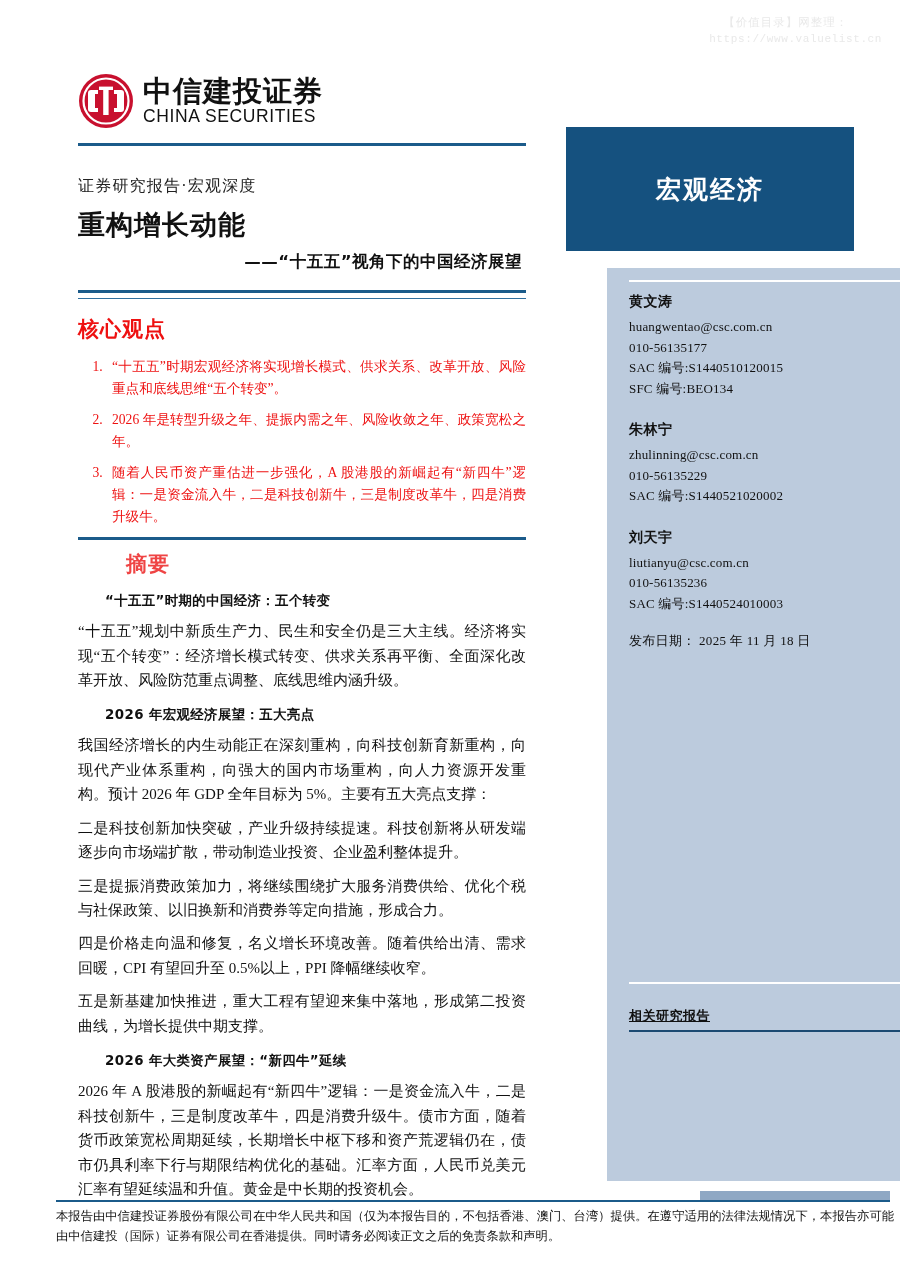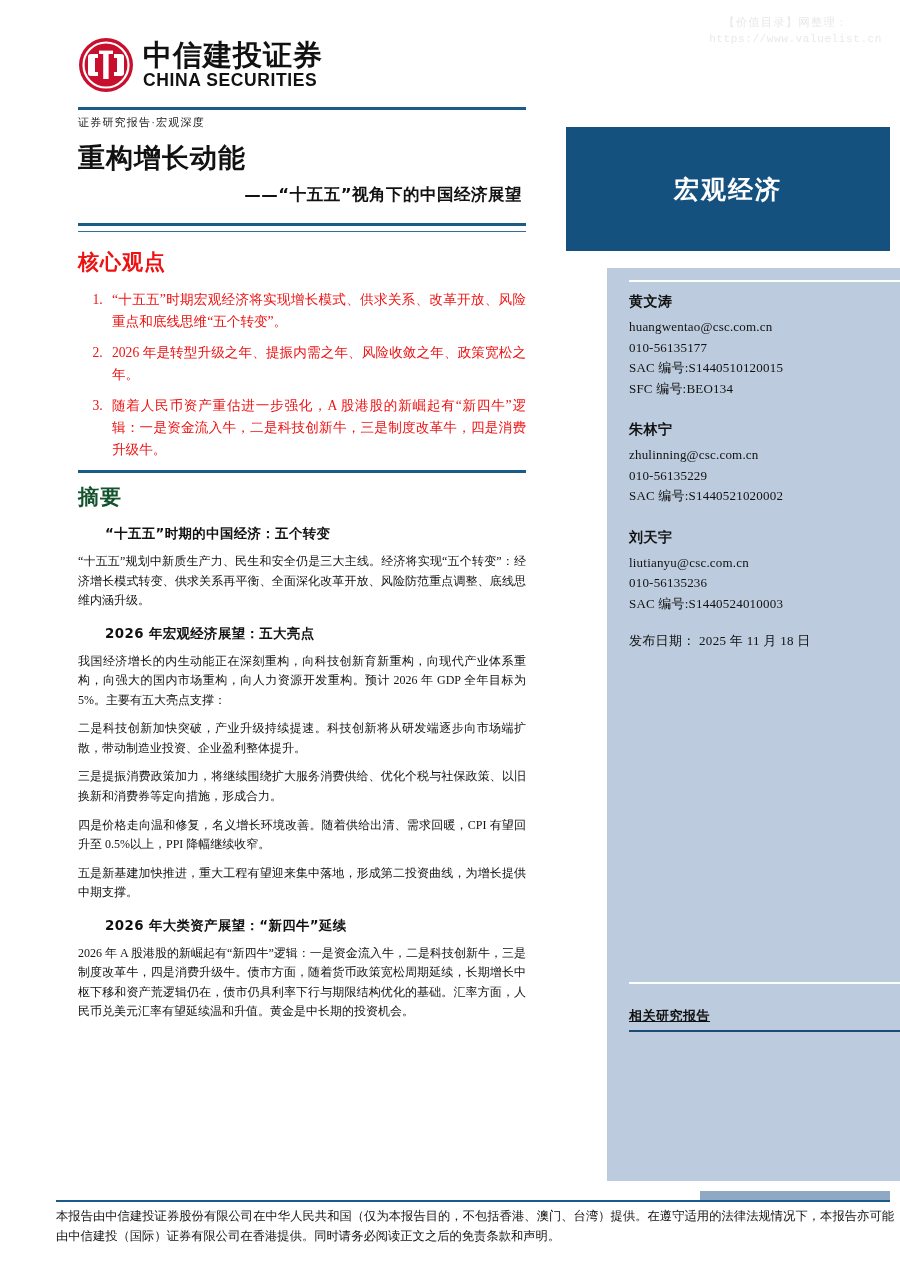--- a/index.html
+++ b/index.html
@@ -34,64 +34,64 @@
   .left-col {
     position: absolute;
     left: 78px;
     top: 0;
     width: 448px;
   }
 
   .logo-wrap {
     display: flex;
     align-items: center;
-    padding-top: 34px;
+    padding-top: 70px;
     height: 62px;
   }
   .logo-mark {
     width: 56px; height: 56px;
     flex: 0 0 56px;
     position: relative;
   }
   .logo-text { margin-left: 9px; }
   .logo-cn {
     font-family: "DejaVu Sans", "Liberation Sans", sans-serif;
     font-size: 29px;
     font-weight: bold;
     letter-spacing: 1px;
     color: #111;
     line-height: 1.05;
     white-space: nowrap;
   }
   .logo-en {
     font-family: "Liberation Sans", "DejaVu Sans", sans-serif;
     font-size: 17.5px;
-    font-weight: bold;
+    font-weight: normal;
     letter-spacing: 0.6px;
     color: #111;
     line-height: 1.1;
     margin-top: 1px;
     white-space: nowrap;
   }
 
   .rule-thick {
     height: 3px;
     background: #1b5b8a;
     margin-top: 11px;
   }
   .rule-thin {
     height: 1px;
     background: #2f6f9e;
   }
   .rule-gap { height: 5px; }
 
   .kicker {
-    font-size: 11px;
+    font-size: 16px;
     color: #222;
-    margin-top: 5px;
+    margin-top: 30px;
     letter-spacing: 1.2px;
   }
   .doc-title {
     font-family: "DejaVu Sans", "Liberation Sans", sans-serif;
     font-size: 27px;
     font-weight: bold;
     color: #111;
     margin-top: 10px;
     letter-spacing: 1px;
   }
@@ -122,51 +122,52 @@
   }
   ol.core-list li {
     font-size: 13.6px;
     line-height: 1.62;
     margin-bottom: 9px;
     text-align: justify;
     padding-left: 6px;
   }
 
   .h-abstract {
-    color: #14532d;
+    color: #ef4444;
     font-family: "DejaVu Sans", "Liberation Sans", sans-serif;
     font-size: 21px;
     font-weight: bold;
     margin-top: 10px;
     letter-spacing: 1px;
+    margin-left: 48px;
   }
 
   .sub-h {
     font-family: "DejaVu Sans", "Liberation Sans", sans-serif;
     font-size: 13.4px;
     font-weight: bold;
     color: #111;
     margin-top: 14px;
     letter-spacing: .4px;
     margin-left: 27px;
   }
   p.body-p {
-    font-size: 12px;
+    font-size: 15px;
     line-height: 1.63;
     margin: 9px 0 0 0;
     text-align: justify;
     color: #111;
   }
 
   
   .blue-box {
     position: absolute;
     left: 566px;
     top: 127px;
-    width: 324px;
+    width: 288px;
     height: 124px;
     background: #15517f;
     display: flex;
     align-items: center;
     justify-content: center;
   }
   .blue-box-label {
     color: #ffffff;
     font-family: "DejaVu Sans", "Liberation Sans", sans-serif;
     font-size: 25px;

